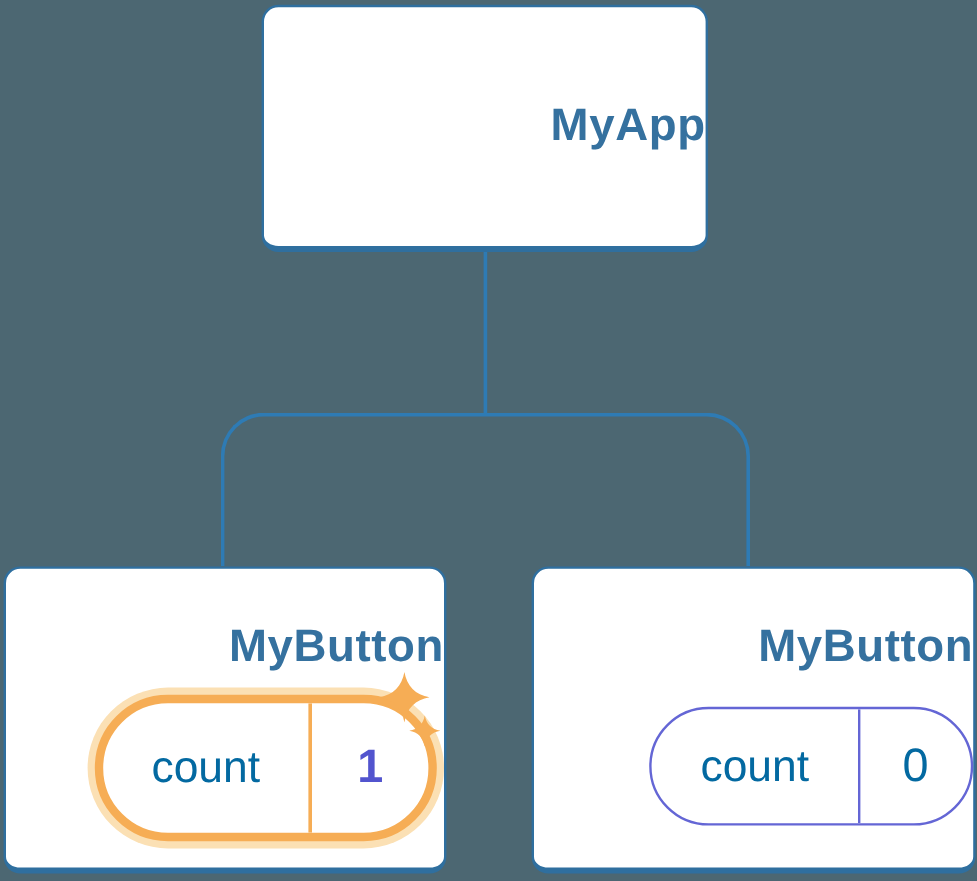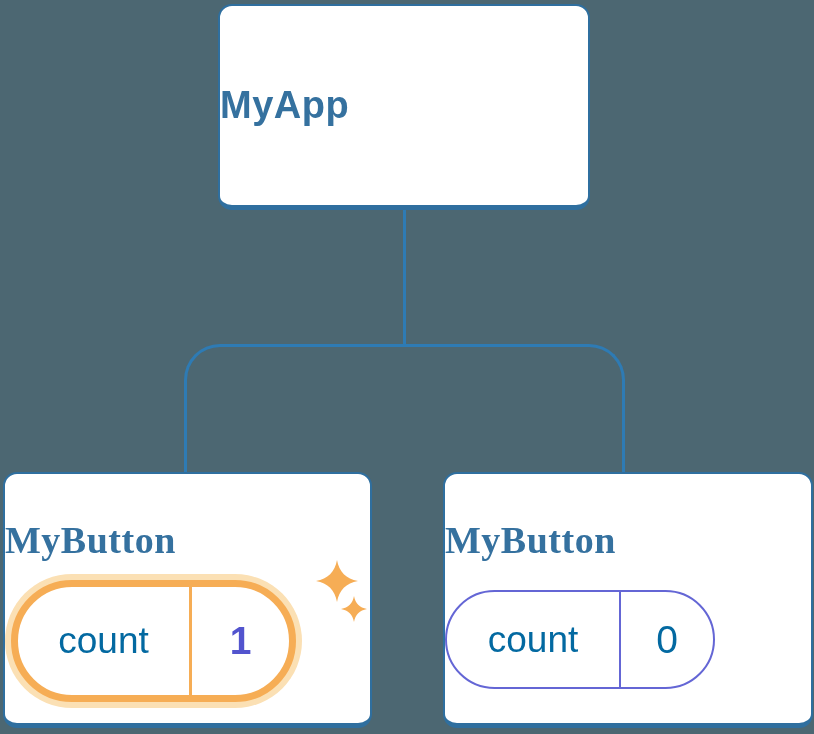--- a/index.html
+++ b/index.html
@@ -16,41 +16,41 @@
 
   
   .node {
     position: absolute;
     background: #ffffff;
     border: 2px solid #2F6F9F;
     border-bottom-width: 5px;
     border-radius: 14px;
     display: flex;
     flex-direction: column;
-    align-items: flex-start;
+    align-items: flex-end;
   }
   .node-label {
     color: #35719F;
     font-weight: bold;
     font-size: 38px;
     letter-spacing: 0.5px;
   }
 
   .root-node {
     left: 218px; top: 4px;
     width: 372px; height: 206px;
     justify-content: center;
   }
 
   .child-node {
     top: 472px;
     width: 369px; height: 256px;
     justify-content: flex-start;
   }
-  .child-node .node-label { margin-top: 44px; font-family: Liberation Serif, serif; }
+  .child-node .node-label { margin-top: 44px; }
   .child-left  { left: 3px; }
   .child-right { left: 443px; width: 370px; }
 
   
   .stem {
     position: absolute;
     left: 403px; top: 208px;
     width: 3px; height: 138px;
     background: #2E7BB4;
   }

